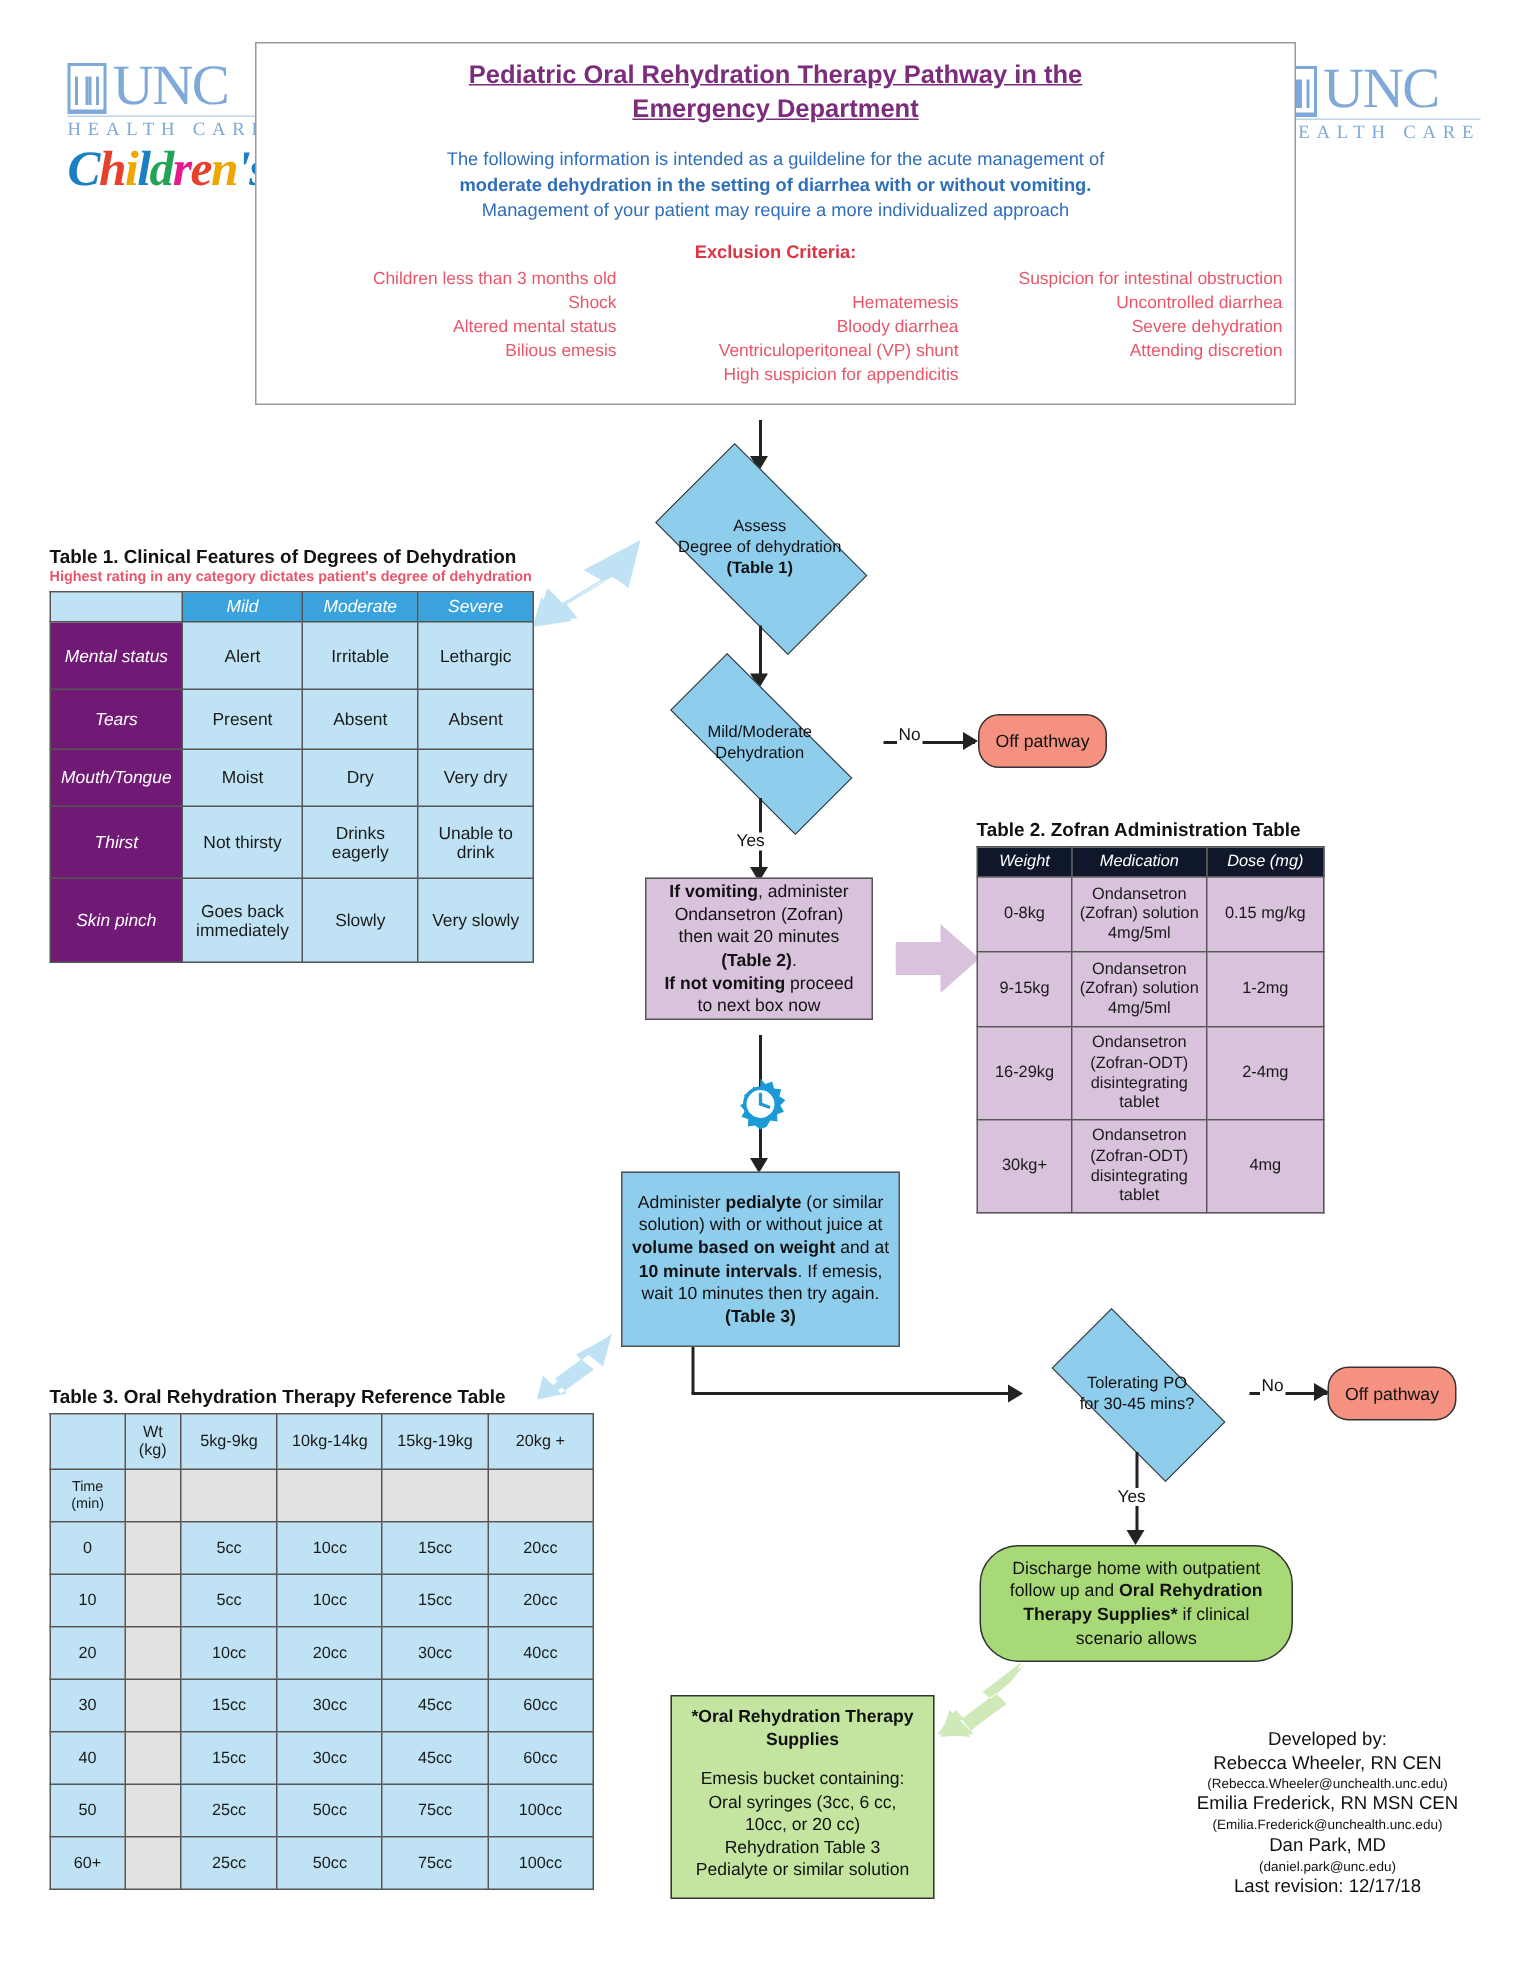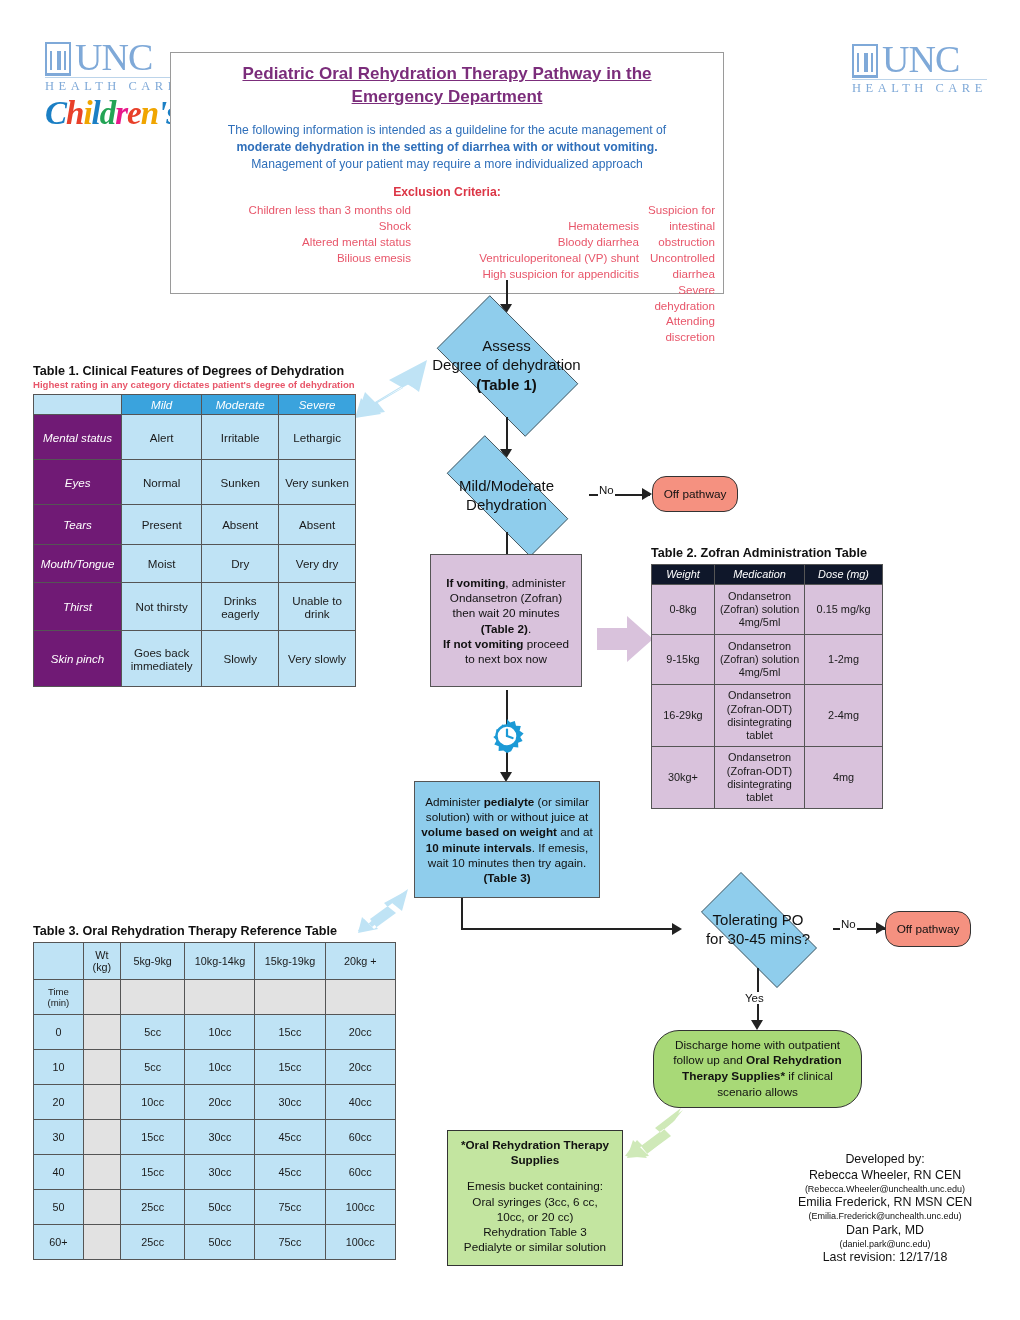--- a/index.html
+++ b/index.html
@@ -90,21 +90,21 @@
   
   .t3{border:1px solid #555;font-size:10.8px;}
   .t3 td{border:1px solid #555;text-align:center;background:#bfe3f5;padding:6px 3px;}
   .t3 .hd{background:#bfe3f5;font-size:10.8px;}
   .t3 .gray{background:#e2e2e2;}
   .t3 .lbl{background:#bfe3f5;font-size:9.6px;}
 
   
   .diamond{
     position:absolute;display:flex;align-items:center;justify-content:center;
-    text-align:center;font-size:15px;line-height:1.28;color:#111;
+    text-align:center;font-size:11px;line-height:1.28;color:#111;
   }
   .diamond .dshape{
     position:absolute;left:0;top:0;width:100%;height:100%;
     background:#8fcdec;border:1px solid #333;
     transform:rotate(45deg) scale(0.707);
   }
   .diamond .dtxt{position:relative;z-index:2;padding:0 6px;}
 
   .boxnode{
     position:absolute;box-sizing:border-box;border:1px solid #555;
@@ -157,21 +157,21 @@
 </div>
 
 <div class="abs unc-logo" style="left:852px;top:40px;">
   <div class="unc-row">
     <div class="unc-mark"></div>
     <div class="unc-text">UNC</div>
   </div>
   <div class="unc-hc">HEALTH CARE</div>
 </div>
 
-<div class="abs headerbox" style="left:170px;top:52px;width:554px;height:242px;">
+<div class="abs headerbox" style="left:170px;top:28px;width:694px;height:242px;">
   <div class="title">
     <div>Pediatric Oral Rehydration Therapy Pathway in the</div>
     <div>Emergency Department</div>
   </div>
   <div class="subtitle">
     <div>The following information is intended as a guildeline for the acute management of</div>
     <div><b>moderate dehydration in the setting of diarrhea with or without vomiting.</b></div>
     <div>Management of your patient may require a more individualized approach</div>
   </div>
   <div class="exheader">Exclusion Criteria:</div>
@@ -227,26 +227,20 @@
       <td class="hd" style="width:79px;">Mild</td>
       <td class="hd" style="width:79px;">Moderate</td>
       <td class="hd" style="width:79px;">Severe</td>
     </tr>
     <tr style="height:45px;">
       <td class="rl">Mental status</td>
       <td>Alert</td>
       <td>Irritable</td>
       <td>Lethargic</td>
     </tr>
-    <tr style="height:45px;">
-      <td class="rl">Eyes</td>
-      <td>Normal</td>
-      <td>Sunken</td>
-      <td>Very sunken</td>
-    </tr>
     <tr style="height:40px;">
       <td class="rl">Tears</td>
       <td>Present</td>
       <td>Absent</td>
       <td>Absent</td>
     </tr>
     <tr style="height:38px;">
       <td class="rl">Mouth/Tongue</td>
       <td>Moist</td>
       <td>Dry</td>
@@ -278,21 +272,21 @@
 
 <div class="abs line-h" style="left:589px;top:494px;width:61px;"></div>
 <div class="abs edgelbl" style="left:598px;top:484px;">No</div>
 <div class="abs arrowhead-r" style="left:642px;top:488px;"></div>
 <div class="pill" style="left:652px;top:476px;width:86px;height:36px;">Off pathway</div>
 
 <div class="abs line-v" style="left:506px;top:532px;height:52px;"></div>
 <div class="abs edgelbl" style="left:490px;top:555px;">Yes</div>
 <div class="abs arrowhead-d" style="left:500px;top:578px;"></div>
 
-<div class="boxnode b-mauve" style="left:430px;top:554px;width:152px;height:133px;">
+<div class="boxnode b-mauve" style="left:430px;top:585px;width:152px;height:95px;">
   <div>
     <b>If vomiting</b><span>, administer Ondansetron (Zofran) then wait 20 minutes </span><b>(Table 2)</b><span>.</span><br>
     <b>If not vomiting</b><span> proceed to next box now</span>
   </div>
 </div>
 
 <svg class="abs" style="left:597px;top:612px;" width="60" height="54" viewBox="0 0 60 54">
   <polygon points="0,16 30,16 30,4 56,27 30,50 30,38 0,38" fill="#d9c2dc"></polygon>
 </svg>
 

